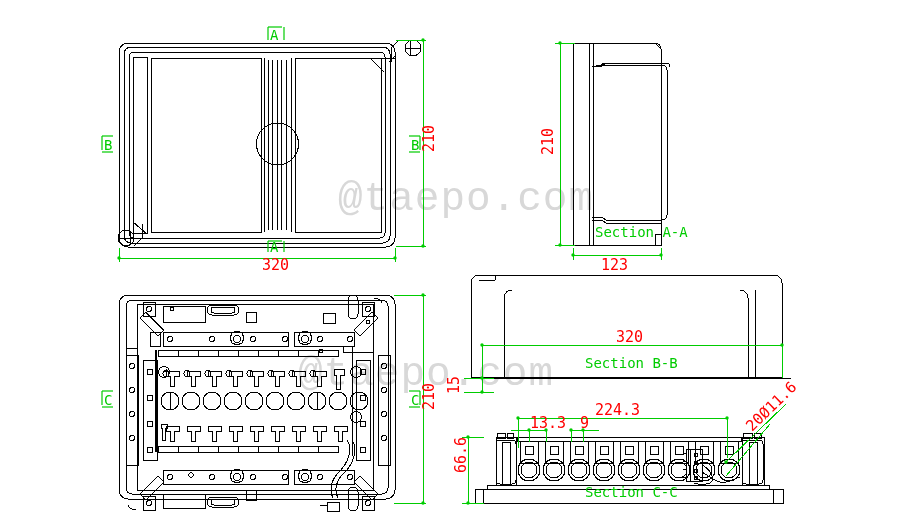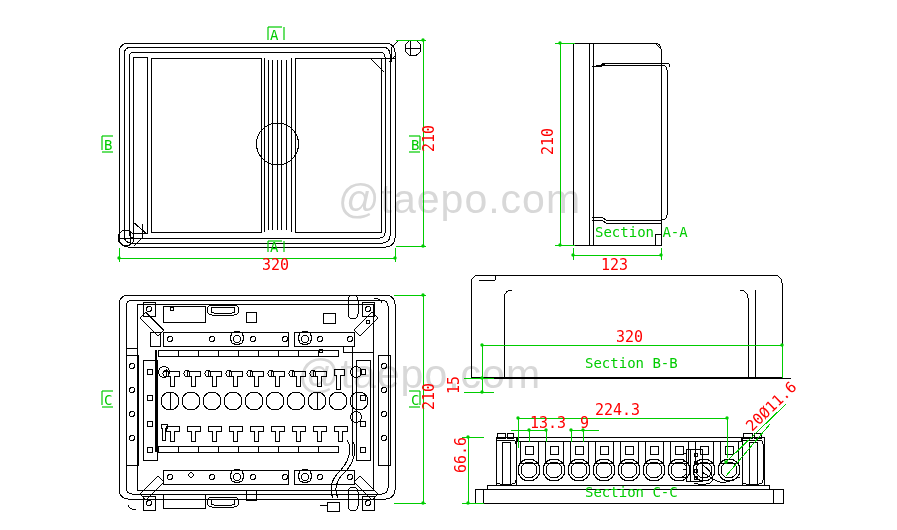--- a/index.html
+++ b/index.html
@@ -17,21 +17,21 @@
     background: #ffffff;
     overflow: hidden;
   }
   #sheet svg {
     position: absolute;
     left: 0;
     top: 0;
   }
   .wm {
     position: absolute;
-    font-family: Liberation Sans, sans-serif;
+    font-family: Liberation Mono, monospace;
     color: #d8d8d8;
     font-size: 41px;
     letter-spacing: 1px;
     white-space: nowrap;
     user-select: none;
   }
   #wm1 { left: 338px; top: 176px; }
   #wm2 { left: 298px; top: 351px; }
 </style>
 </head>

